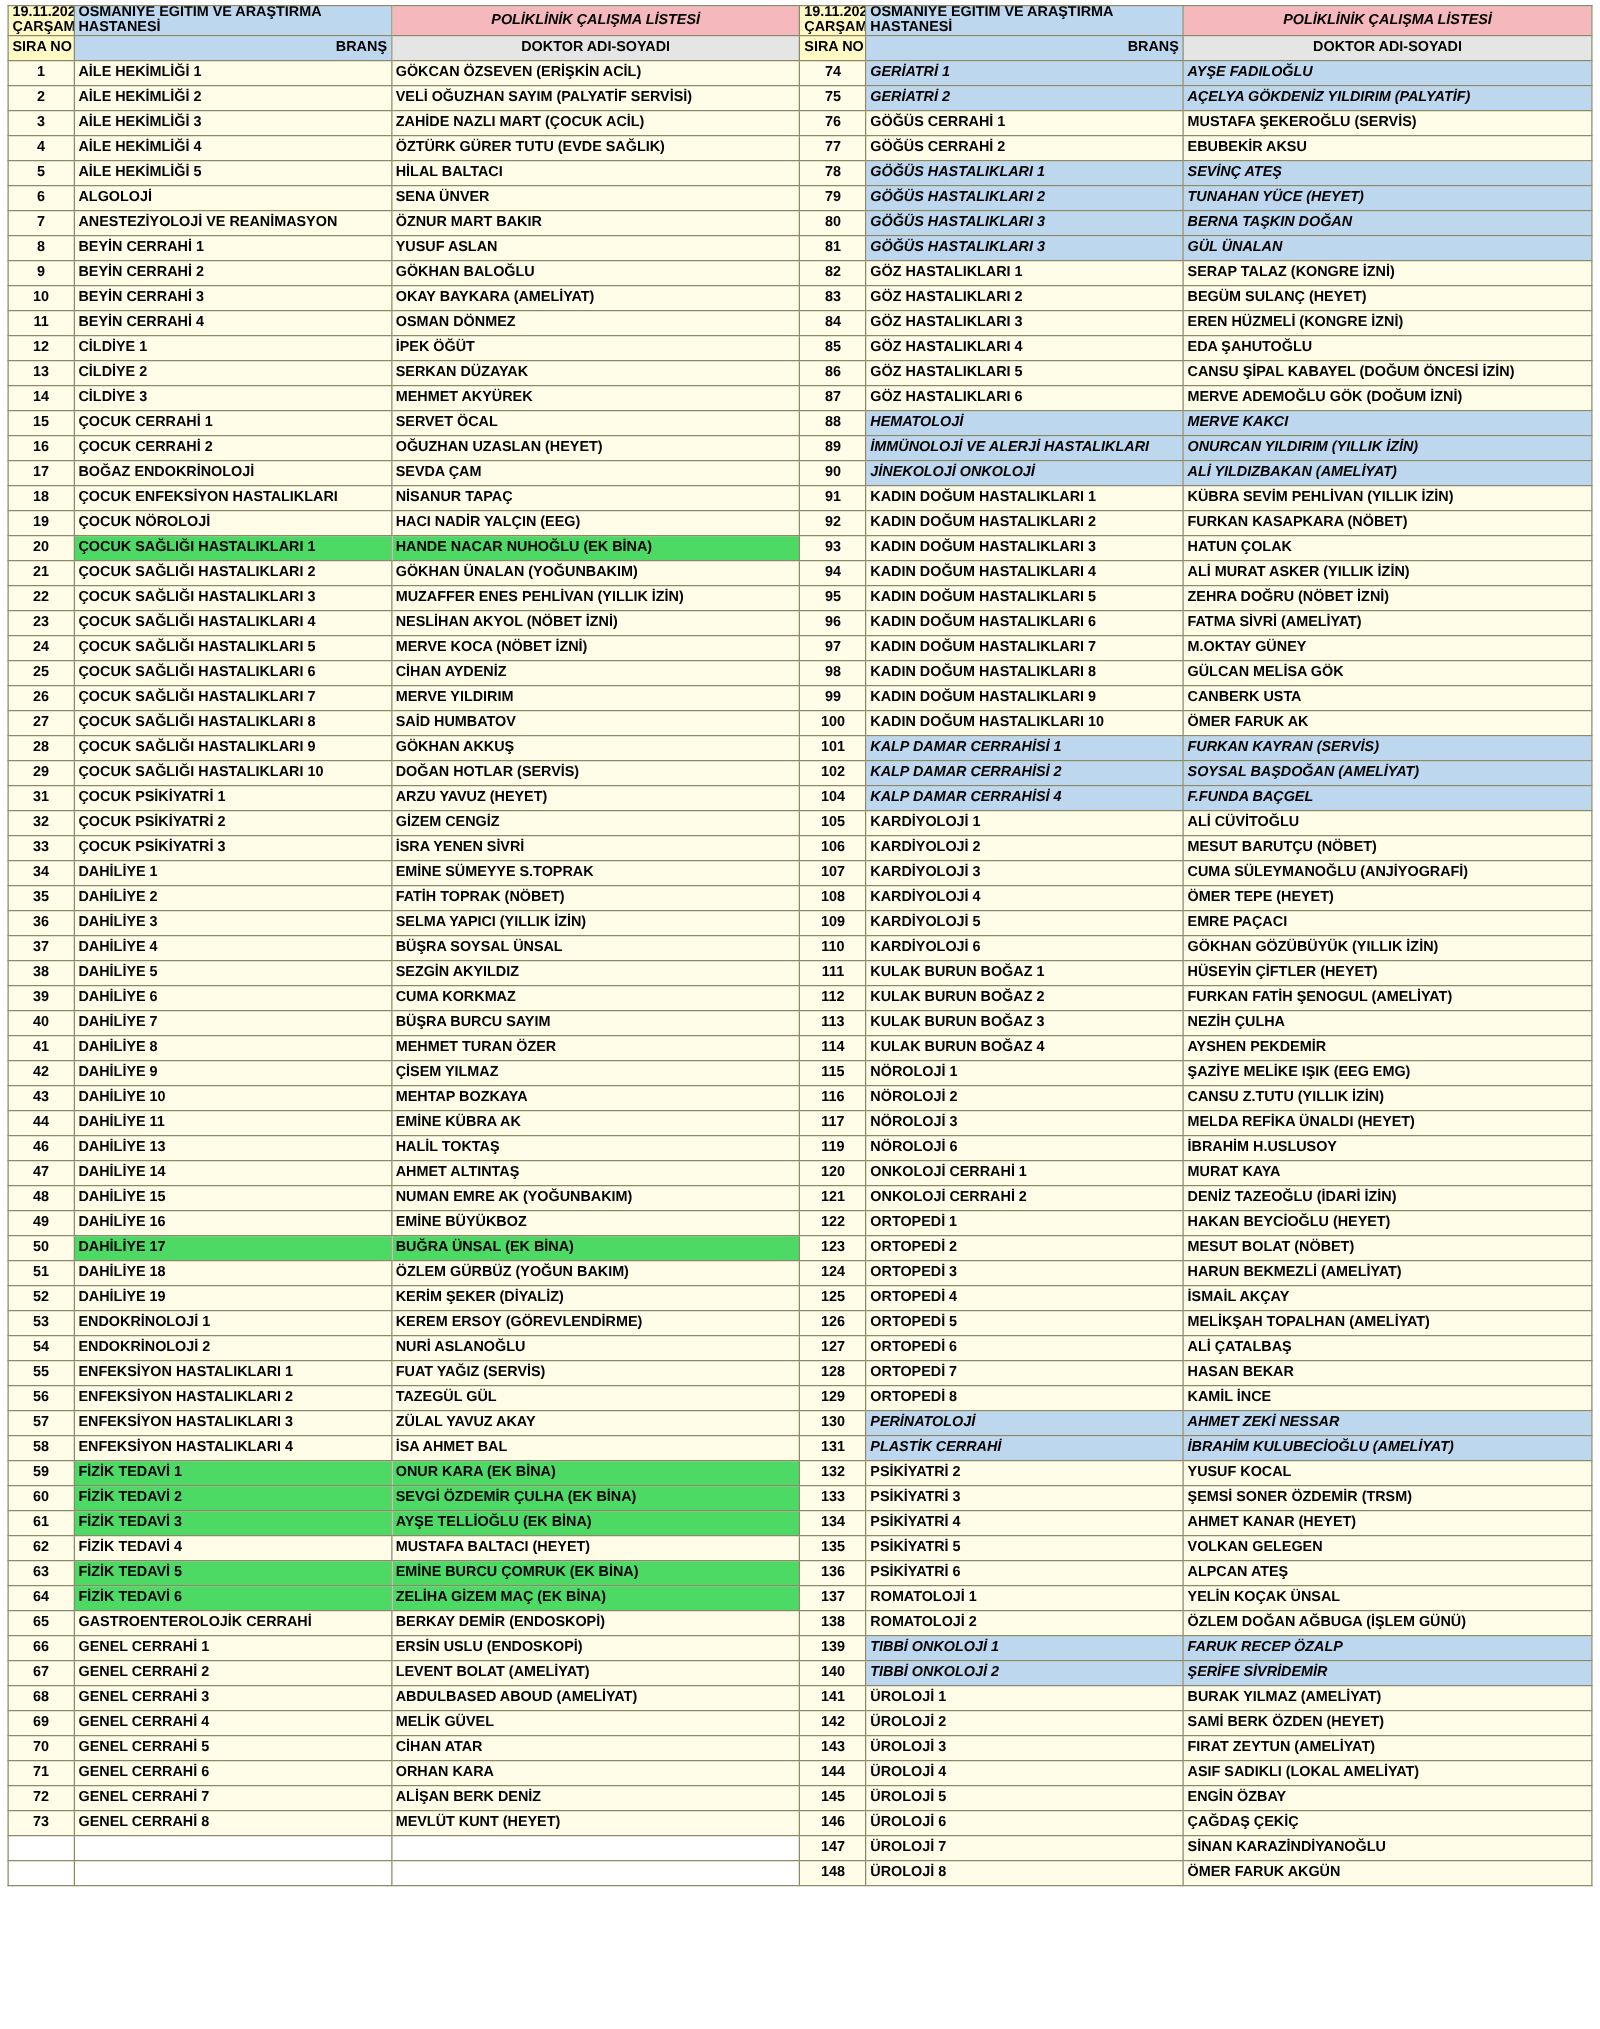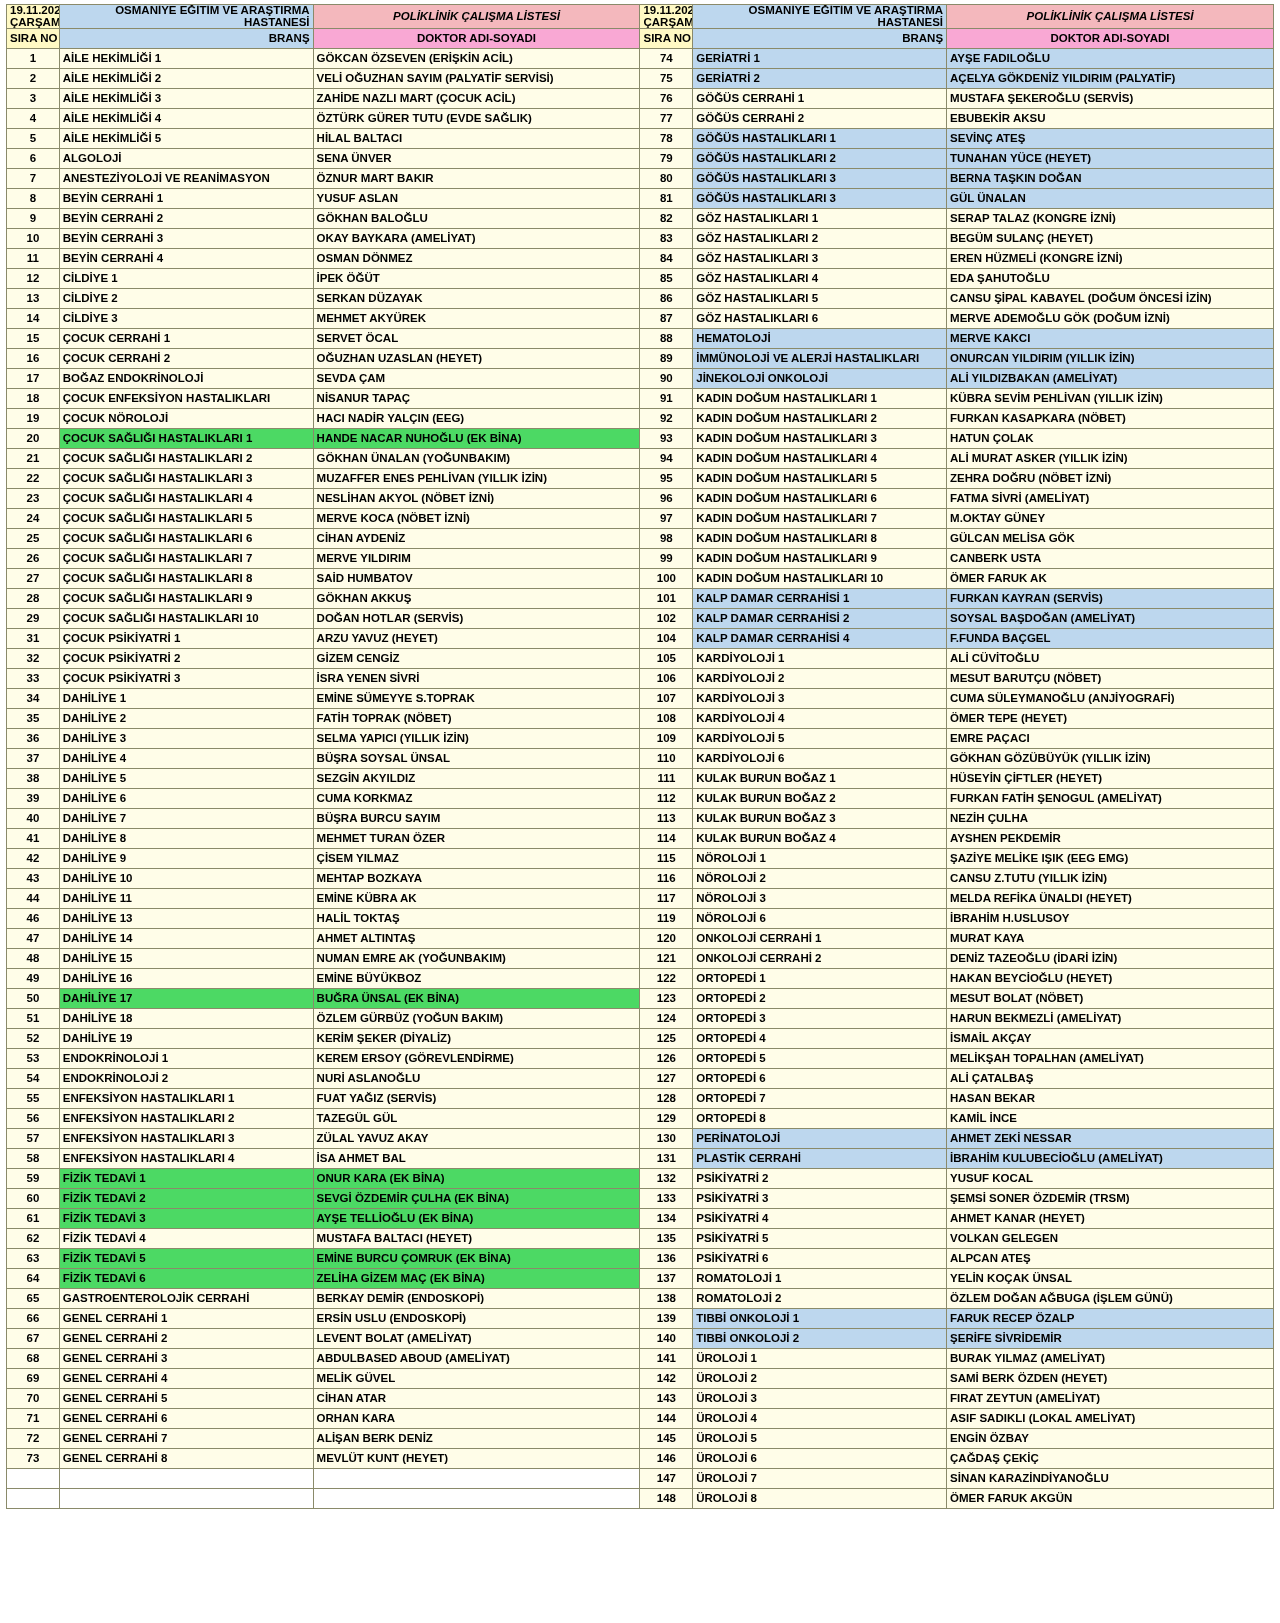--- a/index.html
+++ b/index.html
@@ -39,21 +39,21 @@
   
   .hdr-date {
     background: #fff9c4;
     text-align: center;
     font-size: 9.5px;
     line-height: 1.05;
     font-weight: bold;
   }
   .hdr-hosp {
     background: #bdd7ee;
-    text-align: right;
+    text-align: left;
     font-size: 13px;
     line-height: 1.1;
     font-weight: bold;
   }
   .hdr-pol {
     background: #f4b8bd;
     text-align: center;
     font-size: 13.5px;
     font-weight: bold;
     font-style: italic;
@@ -65,29 +65,29 @@
     font-weight: bold;
     margin-left: 33px;
   }
   .sub-br {
     background: #bdd7ee;
     text-align: right;
     font-size: 11.5px;
     font-weight: bold;
   }
   .sub-dr {
-    background: #f9a8d4;
+    background: #e5e5e5;
     text-align: center;
     font-size: 11.5px;
     font-weight: bold;
     margin-left: 23px;
   }
   
   .f-no  { background: #fffde8; }
-  .f-blue{ background: #bdd7ee; }
+  .f-blue{ background: #bdd7ee; font-style: italic; }
   .f-yel { background: #fffde8; }
   .f-green { background: #4cd964; }
   .f-empty { background: #ffffff; }
 </style>
 </head>
 <body>
 
 <div class="page">
   <table class="sheet">
     <colgroup>

